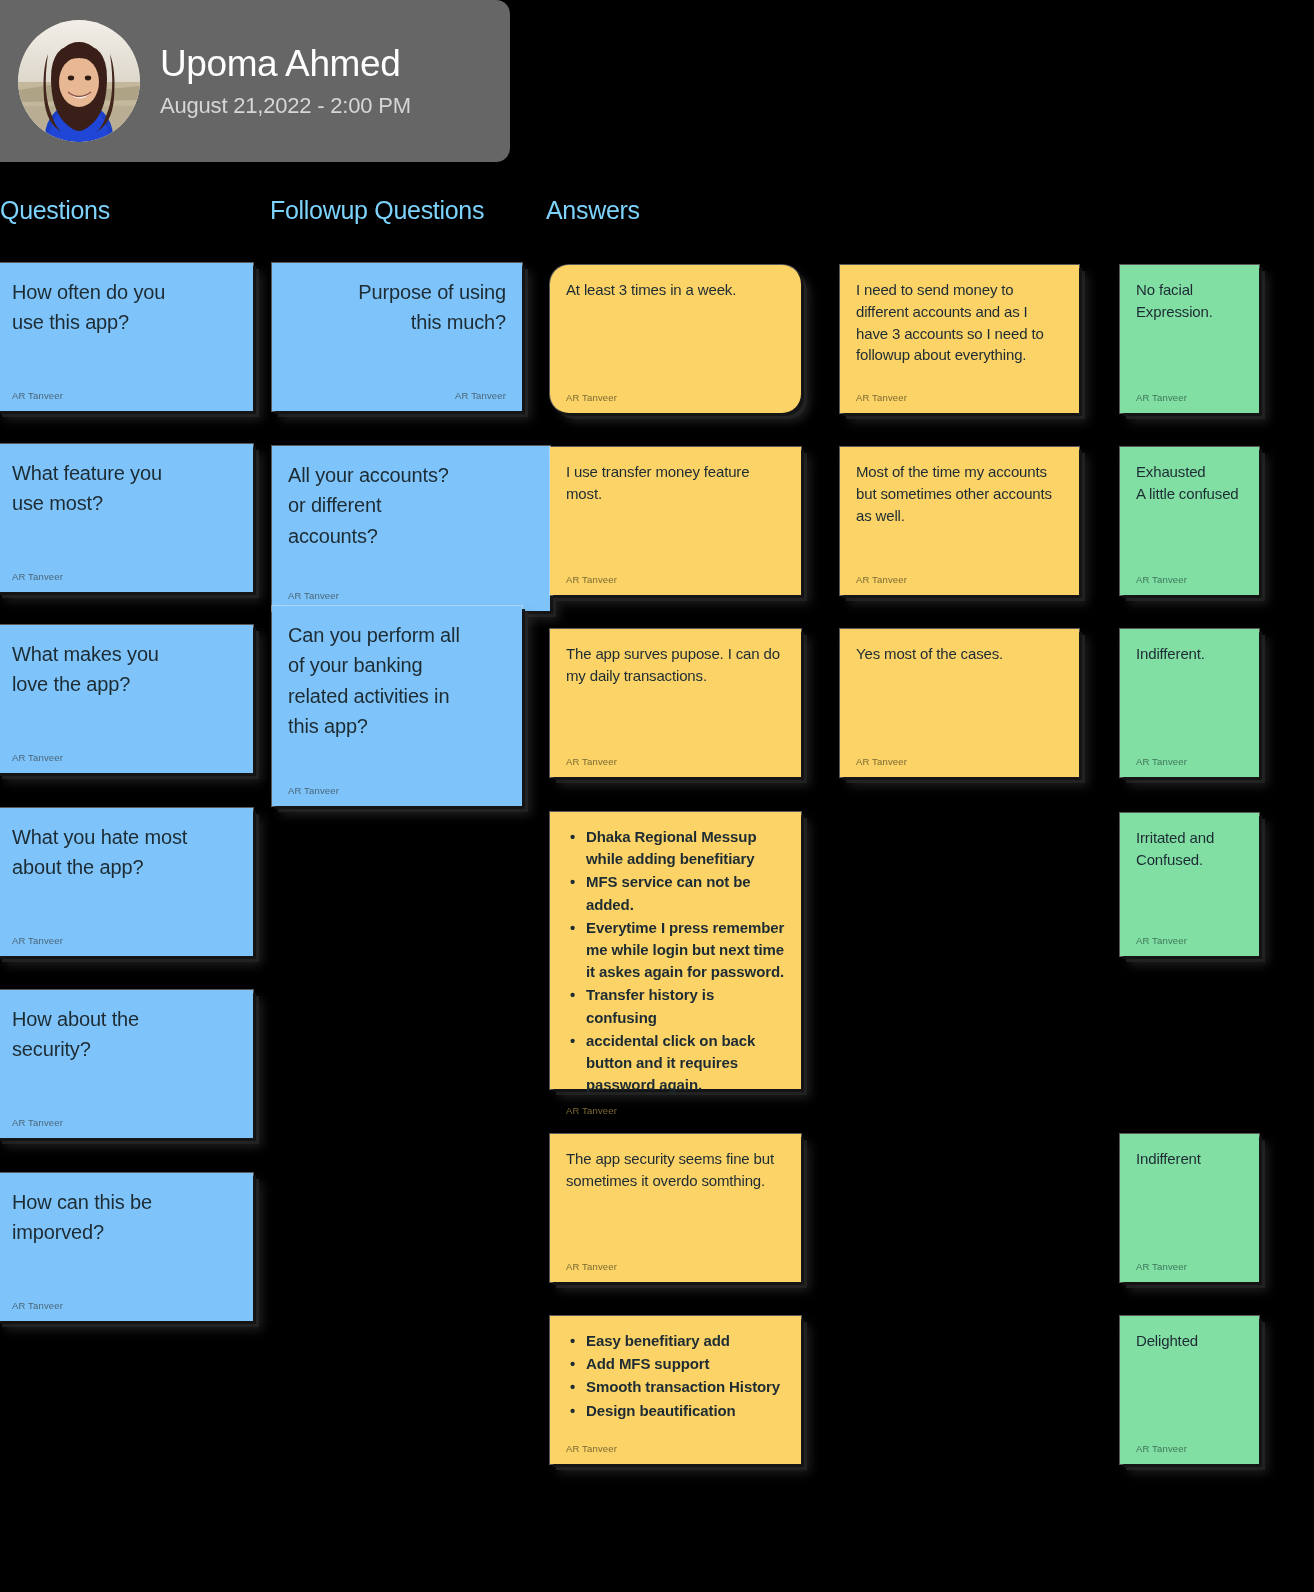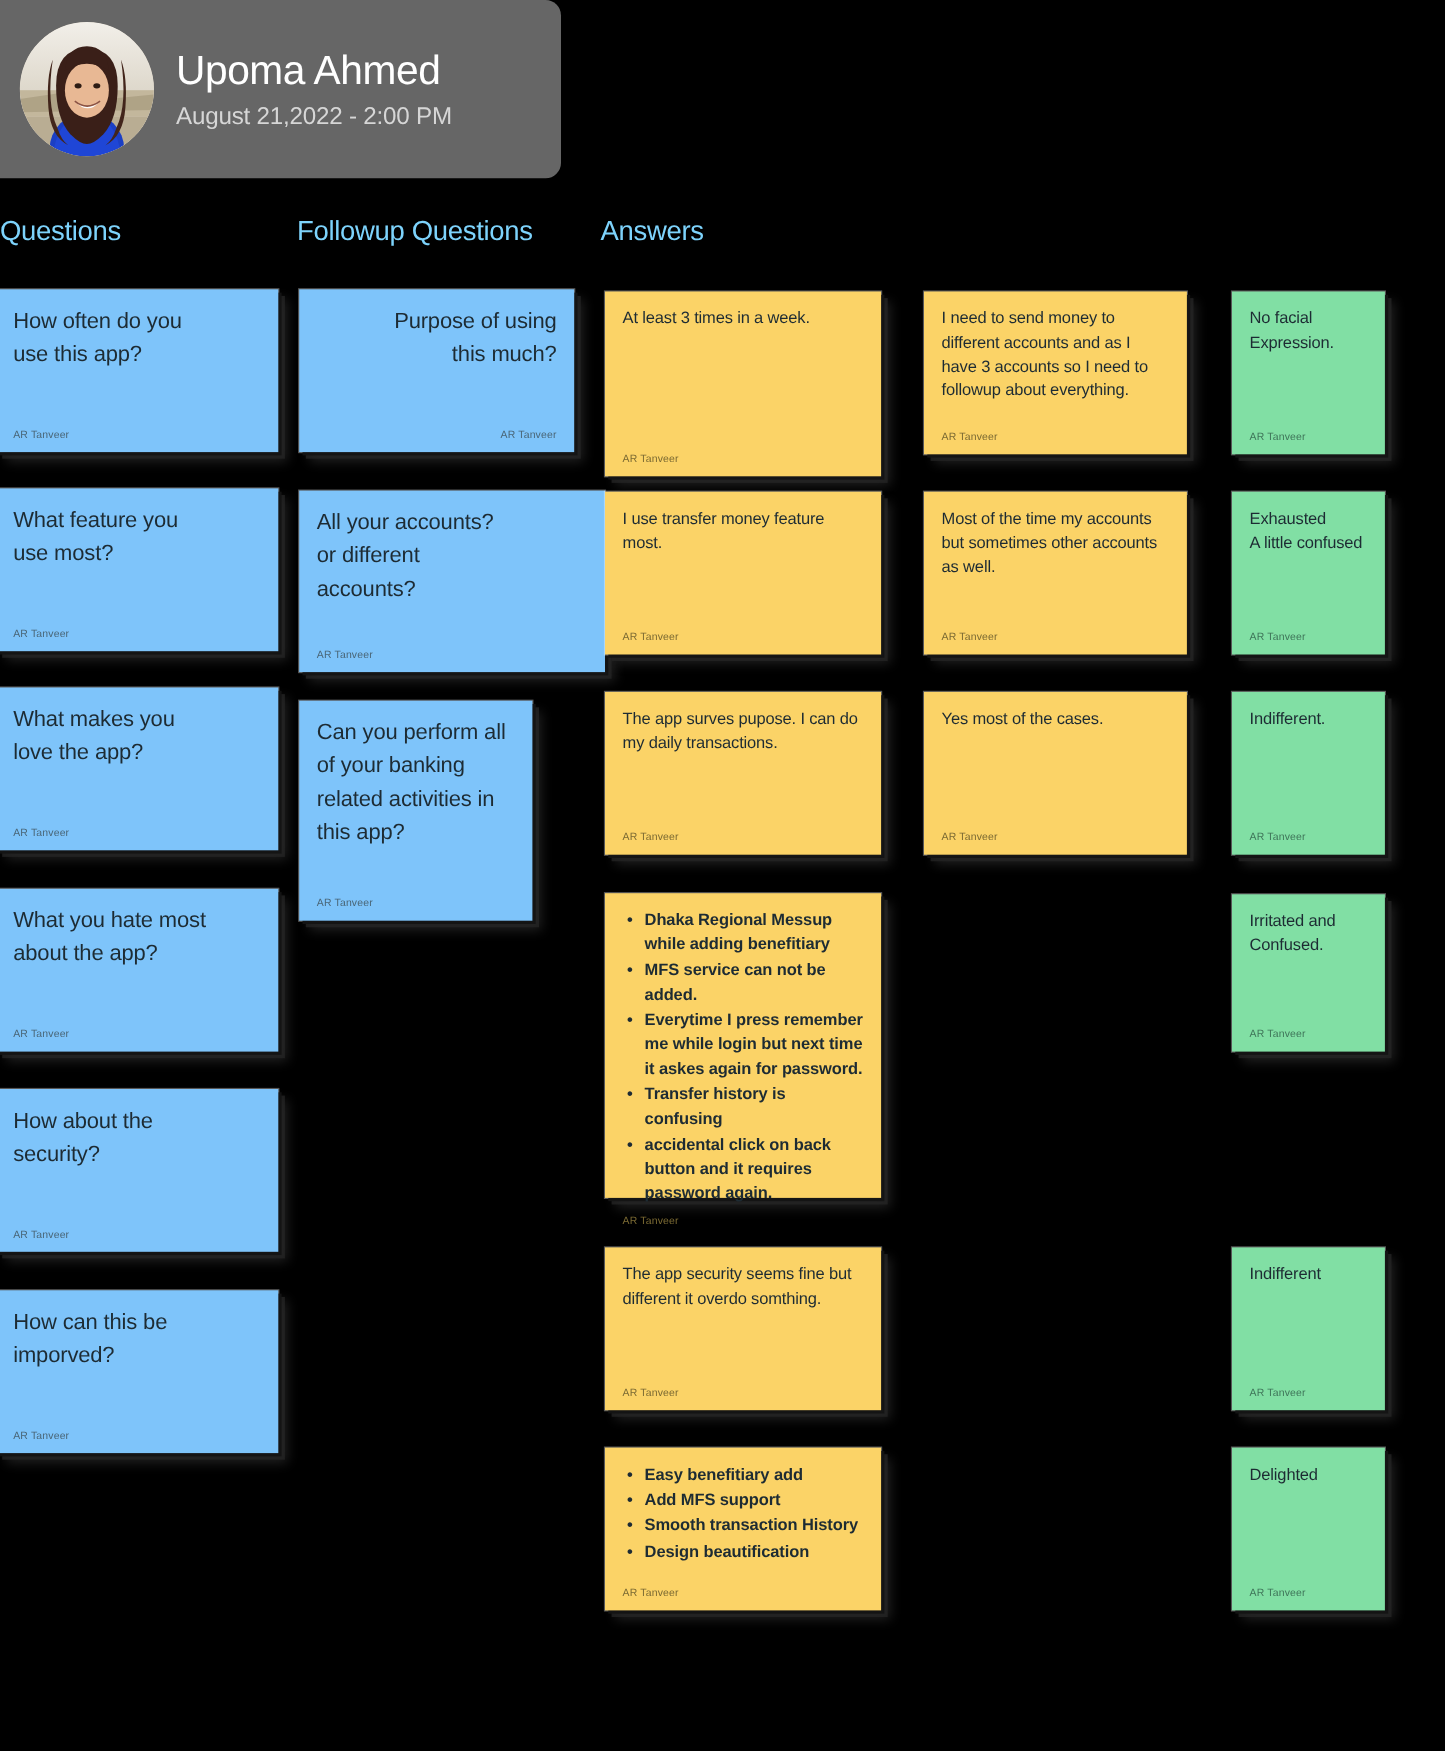--- a/index.html
+++ b/index.html
@@ -234,31 +234,31 @@
   <div class="author">AR Tanveer</div>
 </div>
 <div class="card blue" style="left:272px; top:446px; width:278px; height:165px;gap:12px;">
   <div class="body">
       <div class="text">All your accounts?
 or different
 accounts?</div>
     </div>
   <div class="author">AR Tanveer</div>
 </div>
-<div class="card blue" style="left:272px; top:637px; width:212px; height:200px;">
+<div class="card blue" style="left:272px; top:606px; width:250px; height:200px;">
   <div class="body">
       <div class="text">Can you perform all
 of your banking
 related activities in
 this app?</div>
     </div>
   <div class="author">AR Tanveer</div>
 </div>
 
-<div class="card yellow small" style="left:550px; top:265px; width:251px; height:168px;">
+<div class="card yellow small" style="left:550px; top:265px; width:251px; height:148px;border-radius:19px;">
   <div class="body">
       <div class="text">At least 3 times in a week.</div>
     </div>
   <div class="author">AR Tanveer</div>
 </div>
 <div class="card yellow small" style="left:550px; top:447px; width:251px; height:148px;">
   <div class="body">
       <div class="text">I use transfer money feature most.</div>
     </div>
   <div class="author">AR Tanveer</div>
@@ -278,21 +278,21 @@
       <li>Everytime I press remember me while login but next time it askes again for password.</li>
       <li>Transfer history is confusing</li>
       <li>accidental click on back button and it requires password again.</li>
     </ul>
   </div>
   <div class="author">AR Tanveer</div>
 </div>
 
 <div class="card yellow small" style="left:550px; top:1134px; width:251px; height:148px;">
   <div class="body">
-      <div class="text">The app security seems fine but different it overdo somthing.</div>
+      <div class="text">The app security seems fine but sometimes it overdo somthing.</div>
     </div>
   <div class="author">AR Tanveer</div>
 </div>
 
 <div class="card yellow small" style="left:550px; top:1316px; width:251px; height:148px;">
   <div class="body">
     <ul>
       <li>Easy benefitiary add</li>
       <li>Add MFS support</li>
       <li>Smooth transaction History</li>

